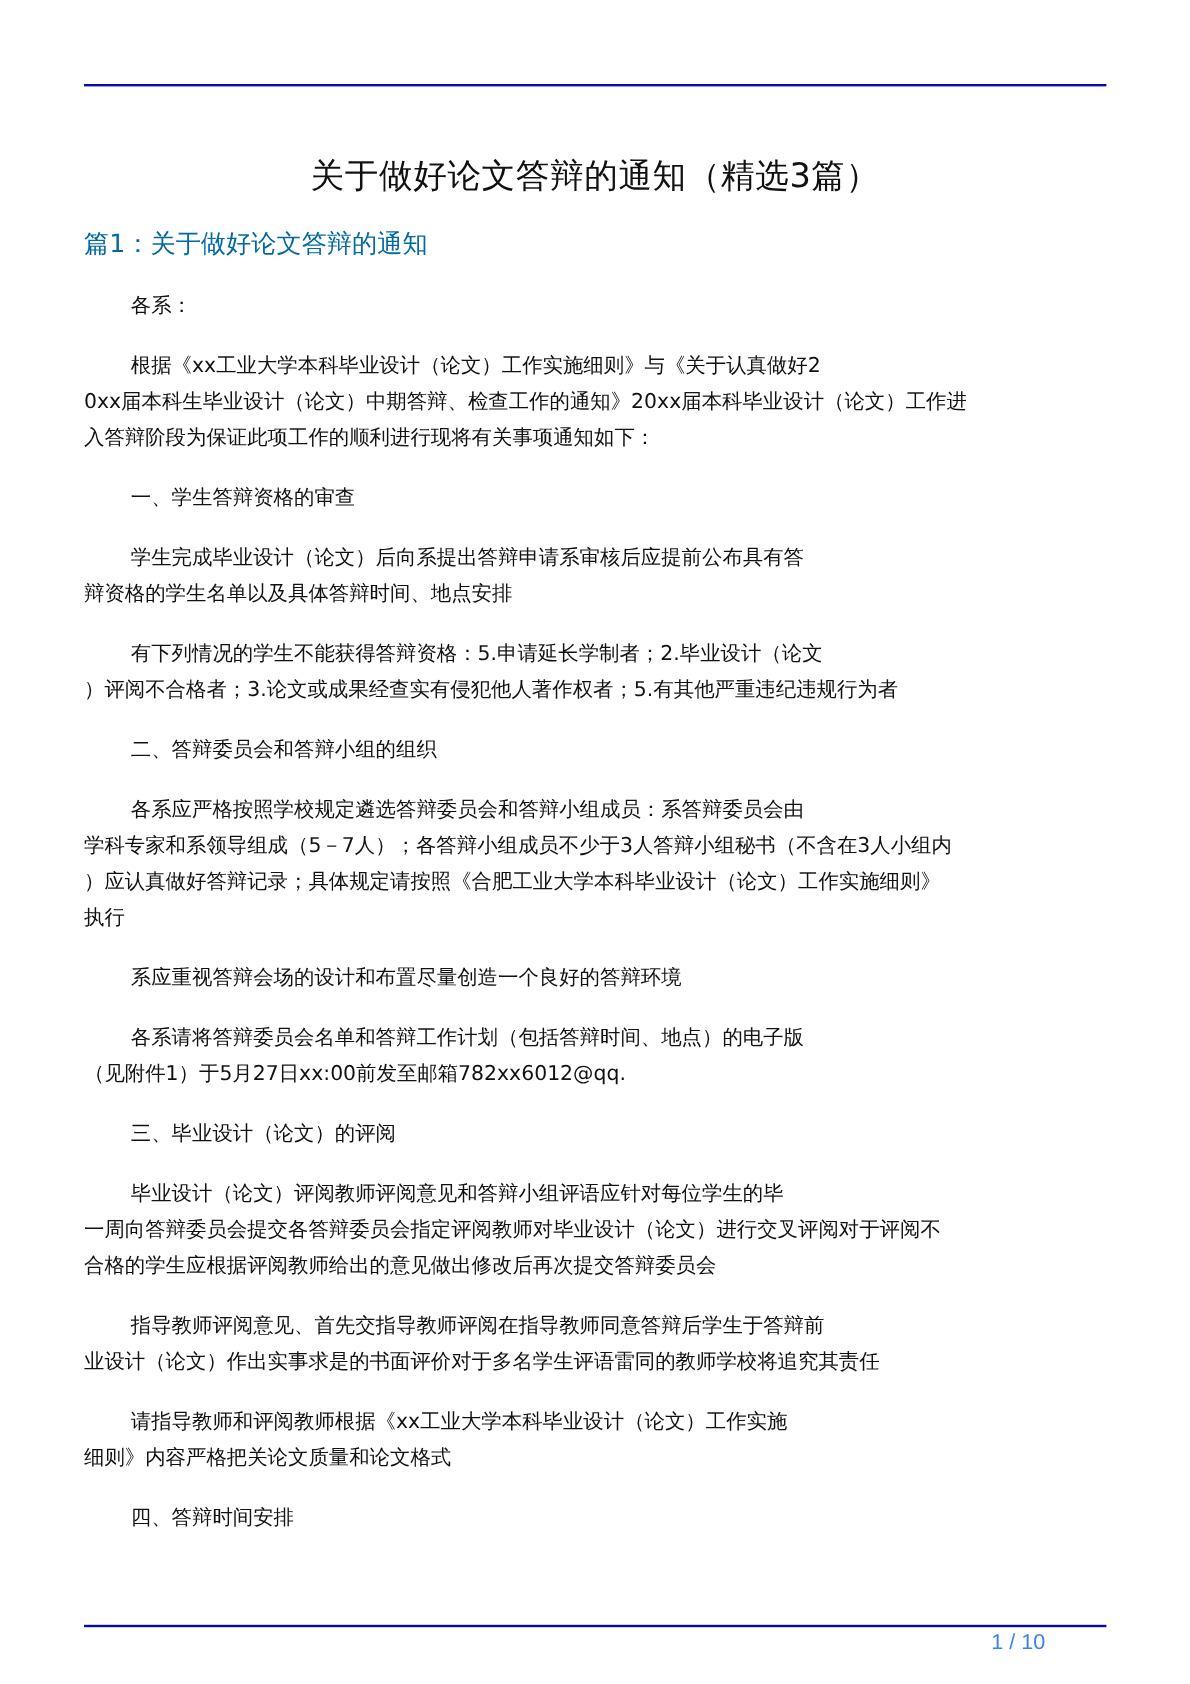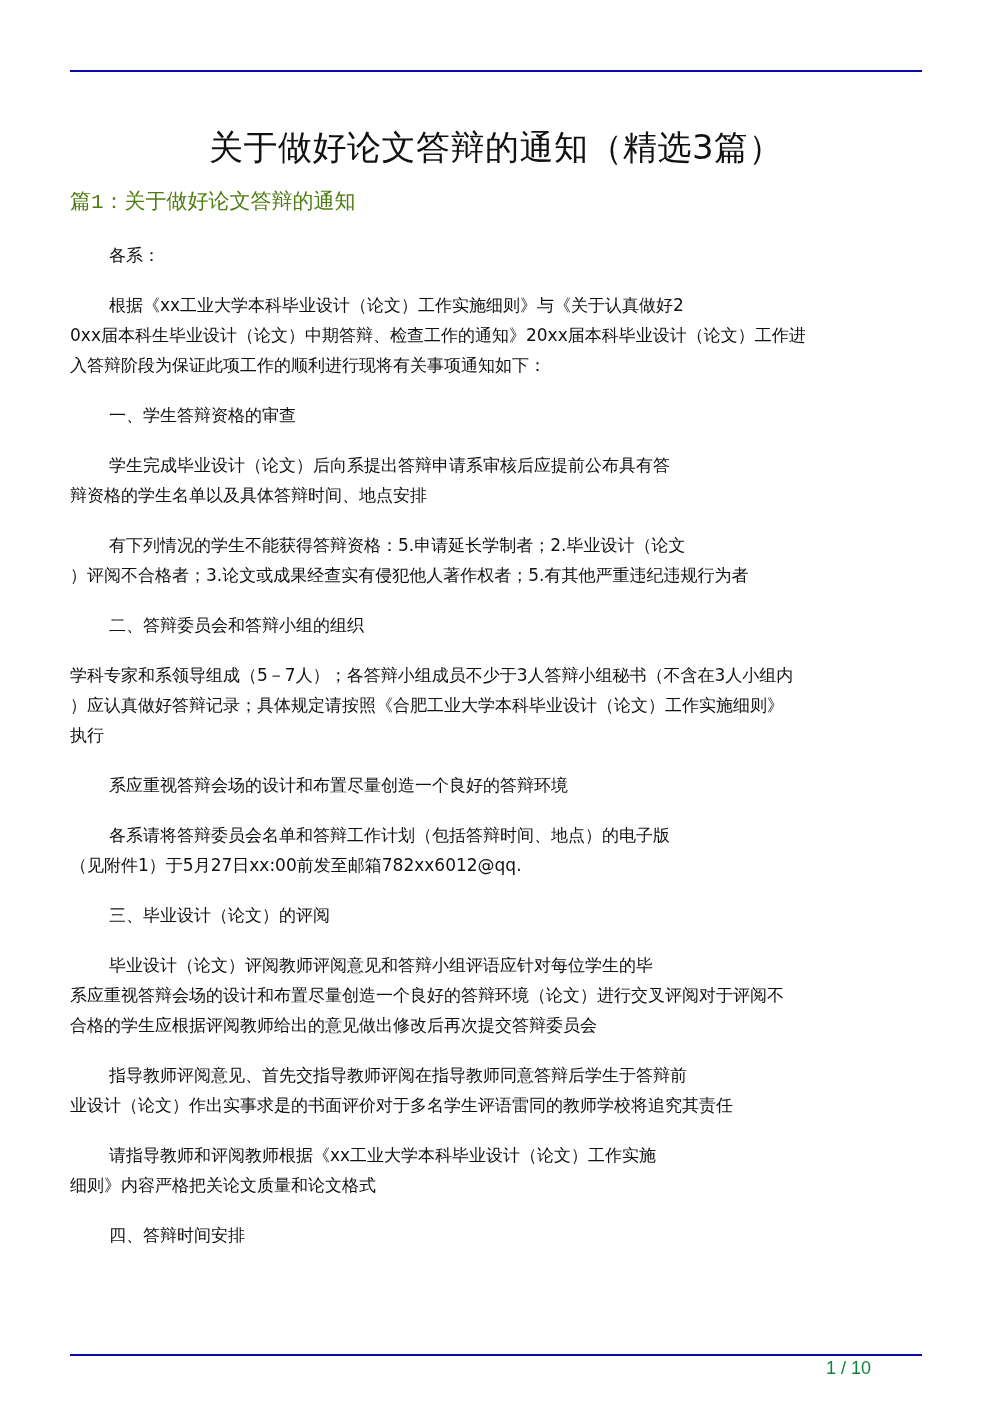--- a/index.html
+++ b/index.html
@@ -24,33 +24,32 @@
     }
     .rule-top { top: 70px; }
     .rule-bottom { top: 1354px; }
 
     .doc-title {
       position: absolute;
       top: 127px;
       left: 0;
       width: 992px;
       text-align: center;
-      font-size: 34px;
+      font-size: 28px;
       line-height: 40px;
       color: #111111;
       letter-spacing: 0.5px;
     }
     .section-heading {
       position: absolute;
       top: 186px;
       left: 70px;
       font-size: 21px;
       line-height: 34px;
-      color: #4d7c0f;
-      font-family: Liberation Mono, monospace;
+      color: #0369a1;
     }
     .content {
       position: absolute;
       top: 240px;
       left: 70px;
       width: 860px;
     }
     .para {
       font-size: 17px;
       line-height: 30px;
@@ -63,21 +62,21 @@
     .para .line.indent {
       padding-left: 39px;
     }
     .page-number {
       position: absolute;
       top: 1356px;
       left: 826px;
       font-family: "Liberation Sans", sans-serif;
       font-size: 18px;
       line-height: 24px;
-      color: #15803d;
+      color: #3b82f6;
     }
   </style>
 </head>
 <body>
 
 <div class="rule rule-top"></div>
 
 <div class="doc-title">关于做好论文答辩的通知（精选3篇）</div>
 
 <div class="section-heading">篇1：关于做好论文答辩的通知</div>
@@ -106,41 +105,42 @@
   <p class="para">
     <span class="line indent">有下列情况的学生不能获得答辩资格：5.申请延长学制者；2.毕业设计（论文</span>
     <span class="line">）评阅不合格者；3.论文或成果经查实有侵犯他人著作权者；5.有其他严重违纪违规行为者</span>
   </p>
 
   <p class="para">
     <span class="line indent">二、答辩委员会和答辩小组的组织</span>
   </p>
 
   <p class="para">
+    <span class="line indent">各系应严格按照学校规定遴选答辩委员会和答辩小组成员：系答辩委员会由</span>
     <span class="line">学科专家和系领导组成（5－7人）；各答辩小组成员不少于3人答辩小组秘书（不含在3人小组内</span>
     <span class="line">）应认真做好答辩记录；具体规定请按照《合肥工业大学本科毕业设计（论文）工作实施细则》</span>
     <span class="line">执行</span>
   </p>
 
   <p class="para">
     <span class="line indent">系应重视答辩会场的设计和布置尽量创造一个良好的答辩环境</span>
   </p>
 
   <p class="para">
     <span class="line indent">各系请将答辩委员会名单和答辩工作计划（包括答辩时间、地点）的电子版</span>
     <span class="line">（见附件1）于5月27日xx:00前发至邮箱782xx6012@qq.</span>
   </p>
 
   <p class="para">
     <span class="line indent">三、毕业设计（论文）的评阅</span>
   </p>
 
   <p class="para">
     <span class="line indent">毕业设计（论文）评阅教师评阅意见和答辩小组评语应针对每位学生的毕</span>
-    <span class="line">系应重视答辩会场的设计和布置尽量创造一个良好的答辩环境（论文）进行交叉评阅对于评阅不</span>
+    <span class="line">一周向答辩委员会提交各答辩委员会指定评阅教师对毕业设计（论文）进行交叉评阅对于评阅不</span>
     <span class="line">合格的学生应根据评阅教师给出的意见做出修改后再次提交答辩委员会</span>
   </p>
 
   <p class="para">
     <span class="line indent">指导教师评阅意见、首先交指导教师评阅在指导教师同意答辩后学生于答辩前</span>
     <span class="line">业设计（论文）作出实事求是的书面评价对于多名学生评语雷同的教师学校将追究其责任</span>
   </p>
 
   <p class="para">
     <span class="line indent">请指导教师和评阅教师根据《xx工业大学本科毕业设计（论文）工作实施</span>

